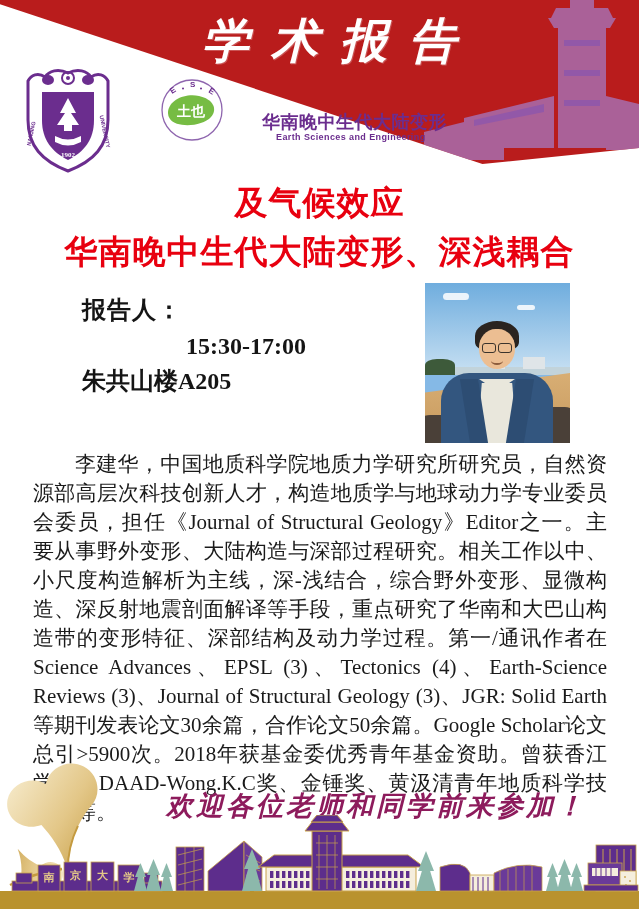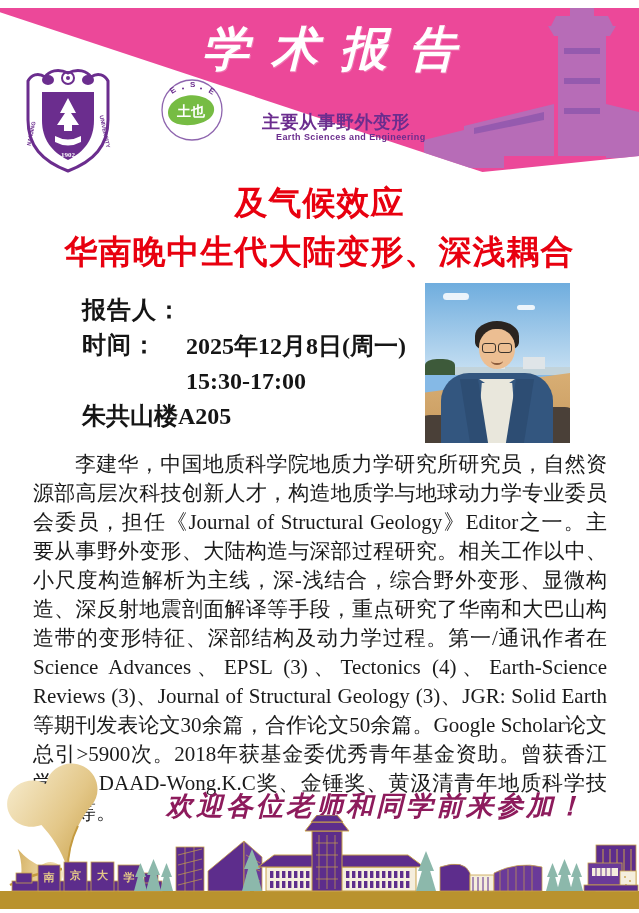--- a/index.html
+++ b/index.html
@@ -1,21 +1,21 @@
 <!DOCTYPE html>
 <html><head>
 <meta charset="utf-8">
 <style>
   html,body{margin:0;padding:0;background:#888;}
   .poster{position:relative;width:639px;height:913px;background:#ffffff;overflow:hidden;
           font-family:"Liberation Sans",sans-serif;margin:0 auto;}
 
   
-  .banner{position:absolute;left:0;top:0;width:639px;height:170px;background:#ec4899;
-          clip-path:polygon(0 0,100% 0,100% 87%,75.5% 96.5%,0 2.5%);margin-top:8px;}
+  .banner{position:absolute;left:0;top:0;width:639px;height:170px;background:#b91c1c;
+          clip-path:polygon(0 0,100% 0,100% 87%,75.5% 96.5%,0 2.5%);}
   .banner-title{position:absolute;left:202px;top:10px;color:#ffffff;font-size:47px;font-weight:bold;
           font-style:italic;font-family:"Liberation Serif","DejaVu Serif",serif;letter-spacing:22px;
           text-shadow:1px 1px 0 rgba(255,255,255,.25);white-space:nowrap;}
   .banner-art{position:absolute;right:0;top:0;}
 
   
   .logo-svg{position:absolute;left:20px;top:68px;}
   .school-cn{position:absolute;left:262px;top:110px;color:#6b2d8e;font-weight:bold;font-size:18px;
           letter-spacing:.5px;font-family:"Liberation Serif","DejaVu Serif",serif;white-space:nowrap;}
   .school-en{position:absolute;left:276px;top:132px;color:#6b2d8e;font-weight:bold;font-size:9px;
@@ -118,35 +118,31 @@
       <circle cx="172" cy="42" r="30" fill="none" stroke="#7a4aa0" stroke-width="1.3" opacity="0.85"></circle>
       <text x="152" y="26" font-size="8" font-weight="bold" fill="#6b2d8e" transform="rotate(-32 152 26)">E</text>
       <text x="170" y="19" font-size="8" font-weight="bold" fill="#6b2d8e">S</text>
       <text x="188" y="24" font-size="8" font-weight="bold" fill="#6b2d8e" transform="rotate(32 188 24)">E</text>
       <circle cx="163" cy="20.5" r="1" fill="#6b2d8e"></circle>
       <circle cx="181" cy="20.5" r="1" fill="#6b2d8e"></circle>
       <path d="M148,44 C149,32 165,25 179,28 C193,31 198,41 191,49 C182,59 156,60 150,51 C148,48 148,46 148,44 Z" fill="#76bc43"></path>
       <text x="171" y="48" font-size="14" font-weight="bold" fill="#ffffff" text-anchor="middle" font-family="Liberation Serif, serif">土也</text>
     </g>
   </svg>
-  <div class="school-cn">主要从事野外变形</div>
+  <div class="school-cn">华南晚中生代大陆变形</div>
   <div class="school-en">Earth Sciences and Engineering</div>
 
   <div class="talk-title">
     <div>及气候效应</div>
     <div>华南晚中生代大陆变形、深浅耦合</div>
   </div>
 
   <div class="info">
     <div class="info-row">
       <span class="info-label">报告人：</span>
-    </div>
-    <div class="info-row">
-      <span class="info-label">时间：</span>
-      <span class="info-value">2025年12月8日(周一)</span>
     </div>
     <div class="info-row info-indent">
       <span class="info-value">15:30-17:00</span>
     </div>
     <div class="info-row">
       <span class="info-value">朱共山楼A205</span>
     </div>
   </div>
 
   <div class="photo">

